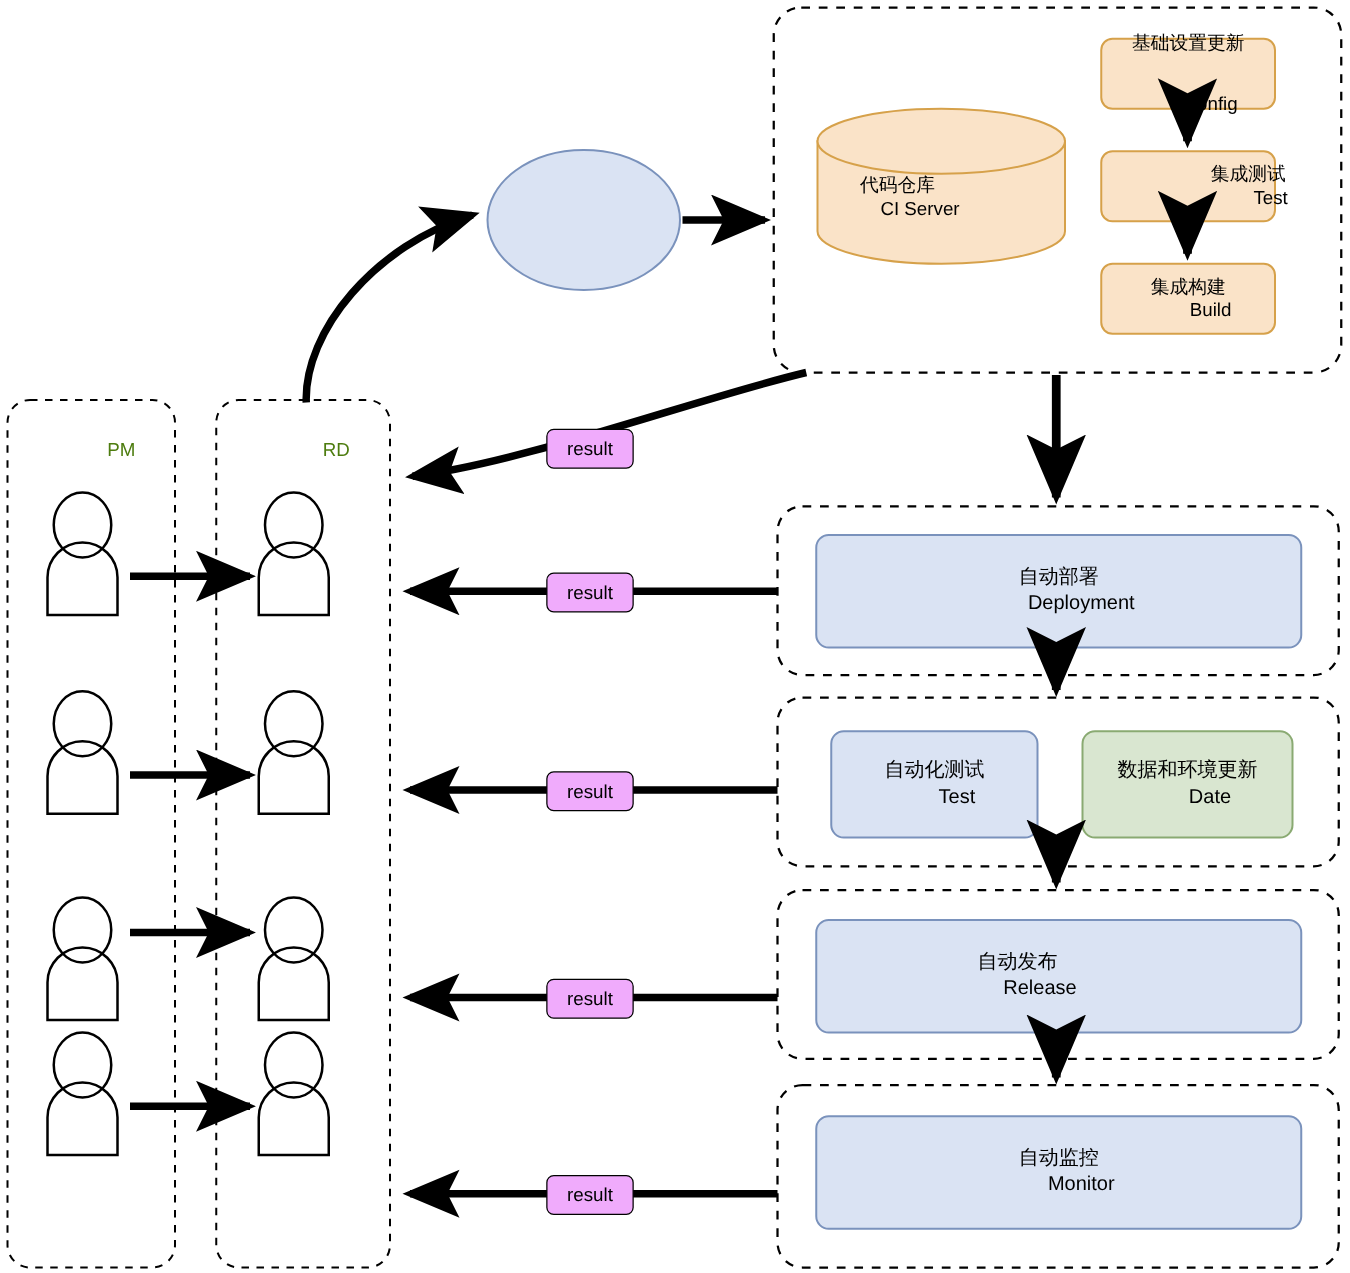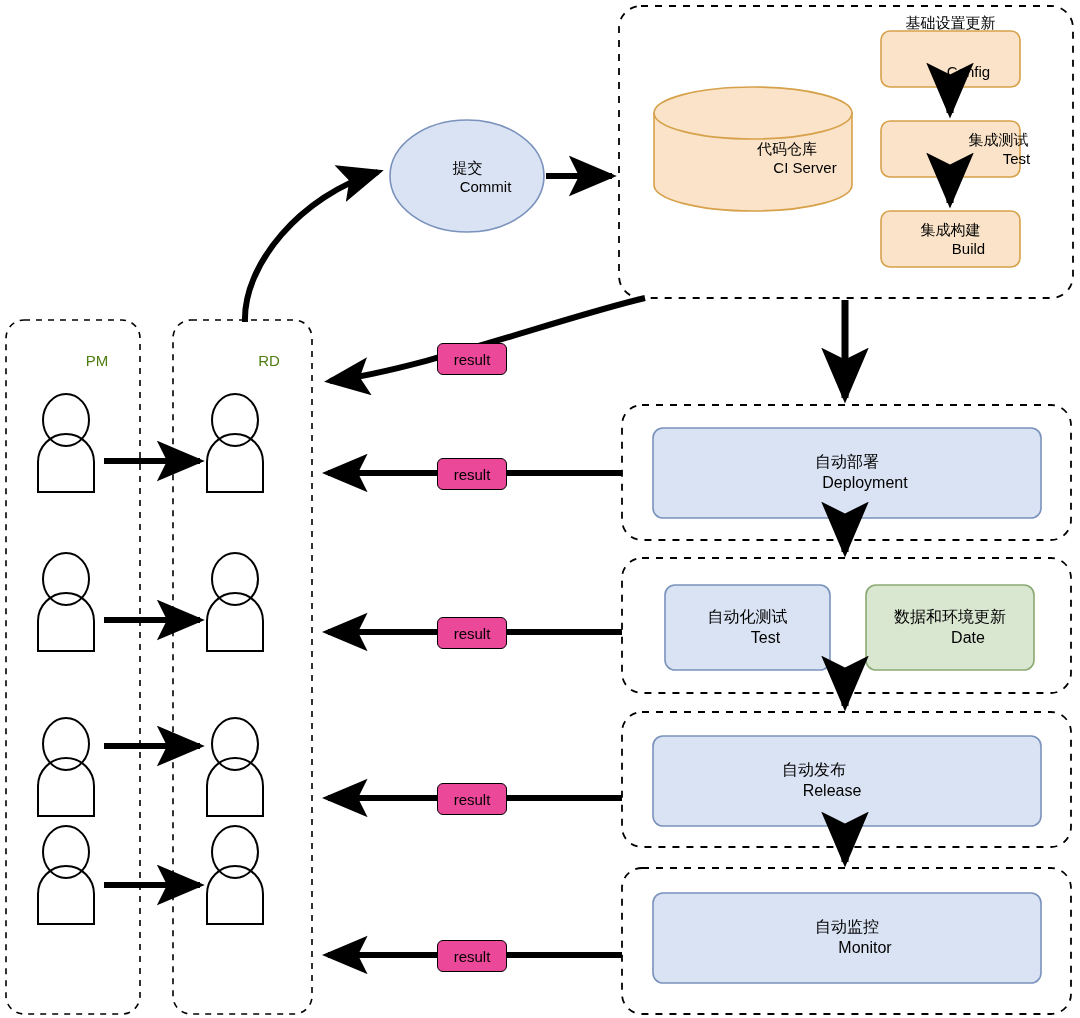--- a/index.html
+++ b/index.html
@@ -22,21 +22,21 @@
   .en{font-size:15px;padding-left:36px;}
   .big .cn,.big .en{font-size:16px;}
   .lane-title{
     position:absolute;
     font-size:15px;
     color:#4d7c0f;
     text-align:center;
   }
   .result-pill{
     position:absolute;
-    background:#ec4899;
+    background:#f0abfc;
     border:1px solid #000000;
     border-radius:6px;
     font-size:15px;
     color:#000;
     display:flex;
     align-items:center;
     justify-content:center;
     box-sizing:border-box;
   }
 </style>
@@ -148,31 +148,27 @@
     <path d="M645,298 C560,318 420,370 330,381" fill="none" stroke="#000" stroke-width="6" marker-end="url(#arrowbig)"></path>
     <line x1="622" y1="473" x2="328" y2="473" stroke="#000" stroke-width="6" marker-end="url(#arrowbig)"></line>
     <line x1="622" y1="632" x2="328" y2="632" stroke="#000" stroke-width="6" marker-end="url(#arrowbig)"></line>
     <line x1="622" y1="798" x2="328" y2="798" stroke="#000" stroke-width="6" marker-end="url(#arrowbig)"></line>
     <line x1="622" y1="955" x2="328" y2="955" stroke="#000" stroke-width="6" marker-end="url(#arrowbig)"></line>
   </svg>
 
   <div class="lane-title" style="left:72px;top:352px;width:50px;">PM</div>
   <div class="lane-title" style="left:244px;top:352px;width:50px;">RD</div>
 
-  <div class="node-label" style="left:390px;top:148px;width:155px;height:58px;">
-    <span class="cn">提交</span>
-    <span class="en">Commit</span>
-  </div>
-
-  <div class="node-label" style="left:688px;top:129px;width:198px;height:58px;">
+
+  <div class="node-label" style="left:619px;top:129px;width:198px;height:58px;">
     <span class="cn">代码仓库</span>
     <span class="en">CI Server</span>
   </div>
 
-  <div class="node-label" style="left:881px;top:19px;width:139px;height:56px;gap:29px;">
+  <div class="node-label" style="left:881px;top:31px;width:139px;height:56px;gap:29px;">
     <span class="cn">基础设置更新</span>
     <span class="en">Config</span>
   </div>
 
   <div class="node-label" style="left:929px;top:121px;width:139px;height:56px;">
     <span class="cn">集成测试</span>
     <span class="en">Test</span>
   </div>
 
   <div class="node-label" style="left:881px;top:211px;width:139px;height:56px;">

